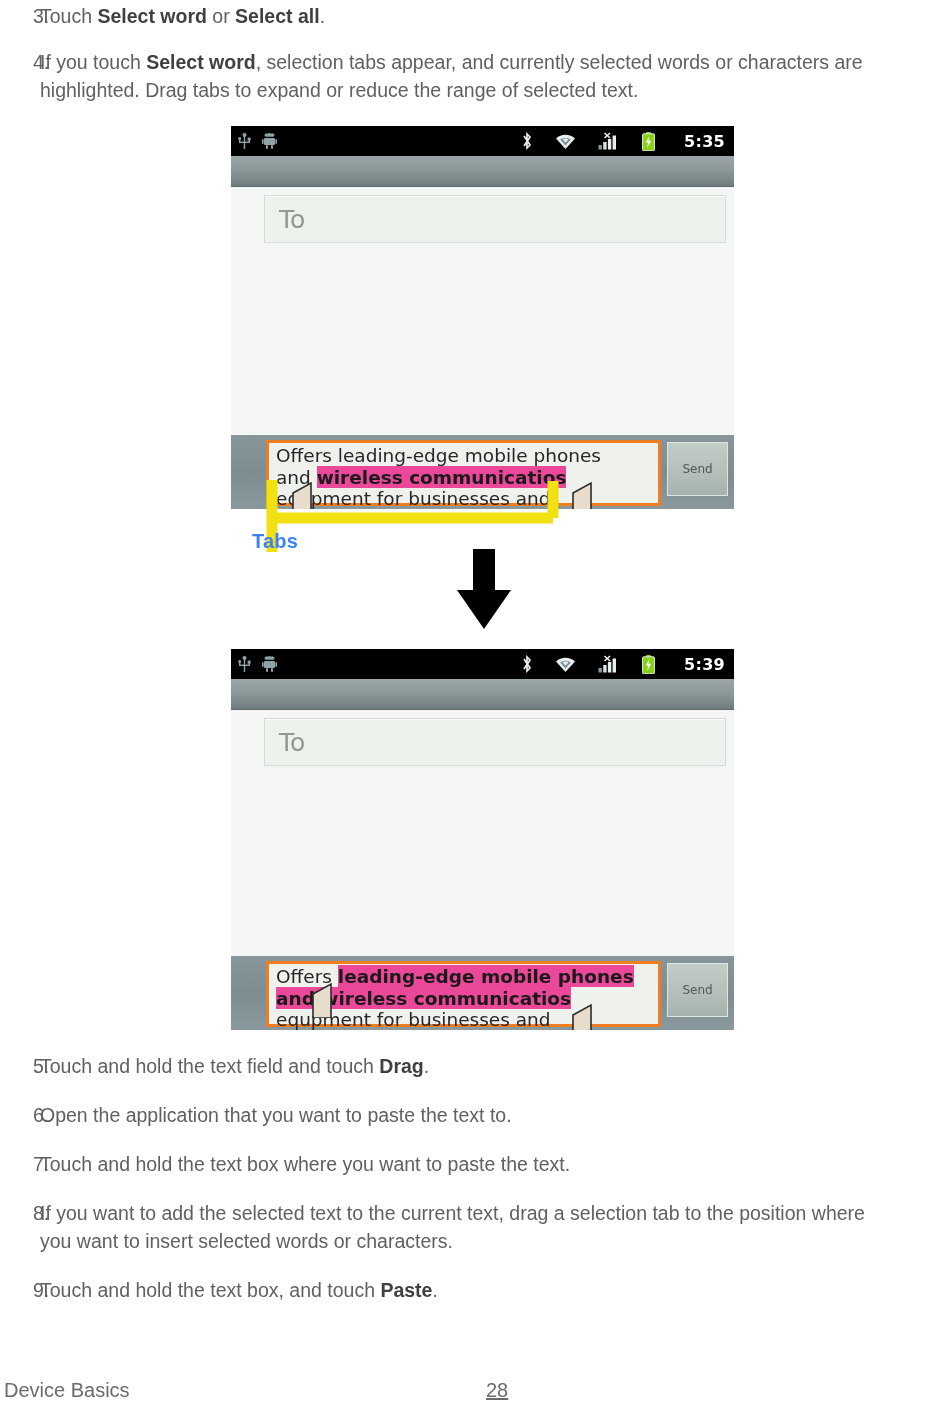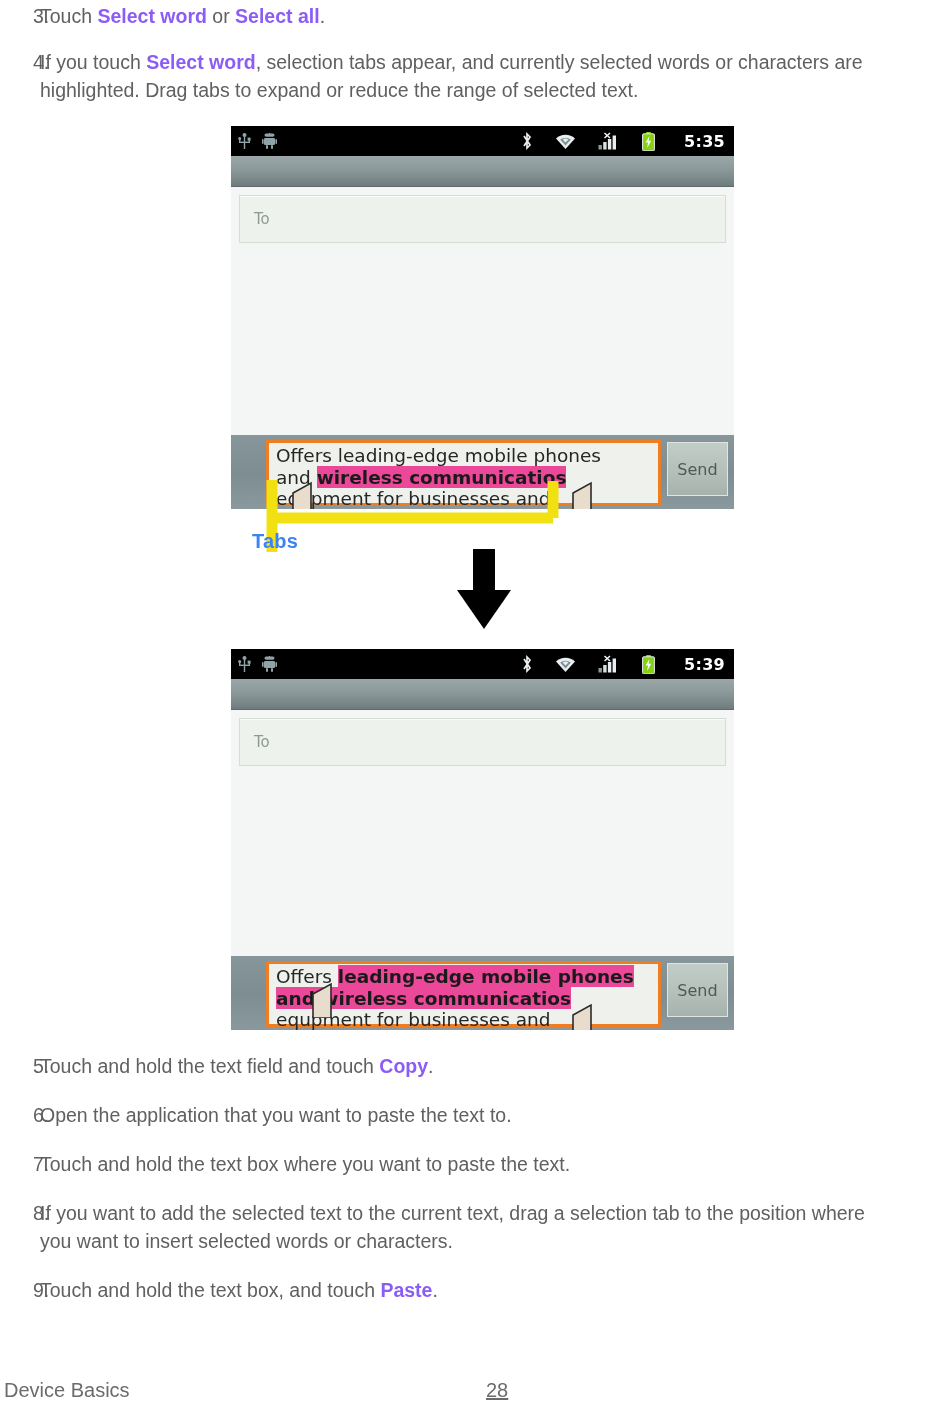--- a/index.html
+++ b/index.html
@@ -31,21 +31,21 @@
     text-align: left;
     padding-left: 33px;
     box-sizing: border-box;
     color: #606060;
   }
   .step-body {
     flex: 1 1 auto;
     padding-right: 10px;
     max-width: 855px;
   }
-  .step-body b { font-weight: bold; color: #8b5cf6; }
+  .step-body b { font-weight: bold; color: #404040; }
 
   .steps-top  { position: absolute; left: 0; top: 2px;  width: 927px; }
   .steps-bottom { position: absolute; left: 0; top: 1052px; width: 927px; }
   .steps-top .step + .step { margin-top: 18px; }
   .steps-bottom .step + .step { margin-top: 21px; }
 
   
   .phone {
     position: absolute;
     width: 503px;
@@ -93,22 +93,23 @@
   .to-field {
     height: 48px;
     background: #eef2ec;
     border: 1px solid #d6dcd6;
     box-shadow: inset 0 1px 0 #fafcfa;
     display: flex;
     align-items: center;
     padding-left: 14px;
     box-sizing: border-box;
     color: #8d9a92;
-    font-size: 15px;
+    font-size: 25px;
     font-family: "DejaVu Sans", sans-serif;
+    margin-left: 25px;
   }
 
   .compose-bar {
     position: relative;
     height: 77px;
     background: linear-gradient(to bottom, #86969a 0%, #7d8d91 50%, #8b9a9e 100%);
     padding: 5px 6px 6px 6px;
     box-sizing: border-box;
     display: flex;
     align-items: stretch;
@@ -135,21 +136,21 @@
   .hl { background: #ec4899; color: #1a1a1a; padding: 1px 0 0 0; font-weight: bold; }
 
   .send-btn {
     flex: 0 0 59px;
     background: linear-gradient(to bottom, #c3cdc8 0%, #b3beb9 60%, #a6b2ad 100%);
     border: 1px solid #dfe6e2;
     display: flex;
     align-items: center;
     justify-content: center;
     font-family: "DejaVu Sans", sans-serif;
-    font-size: 16px;
+    font-size: 12px;
     color: #4e5a56;
     align-self: flex-start;
     height: 52px;
     margin-top: 2px;
   }
 
   
   .tab-handle {
     position: absolute;
     width: 26px;
@@ -357,21 +358,21 @@
         <path d="M4 36 L4 12 L22 2 L22 36 Z" fill="#e8ddcc" stroke="#2b2b2b" stroke-width="1.6"></path>
       </svg>
     </div>
     <div class="send-btn">Send</div>
   </div>
 </div>
 
 <div class="steps steps-bottom">
   <div class="step">
     <div class="step-num">5.</div>
-    <div class="step-body"><span>Touch and hold the text field and touch </span><b>Copy</b><span>.</span></div>
+    <div class="step-body"><span>Touch and hold the text field and touch </span><b>Drag</b><span>.</span></div>
   </div>
   <div class="step">
     <div class="step-num">6.</div>
     <div class="step-body"><span>Open the application that you want to paste the text to.</span></div>
   </div>
   <div class="step">
     <div class="step-num">7.</div>
     <div class="step-body"><span>Touch and hold the text box where you want to paste the text.</span></div>
   </div>
   <div class="step">

